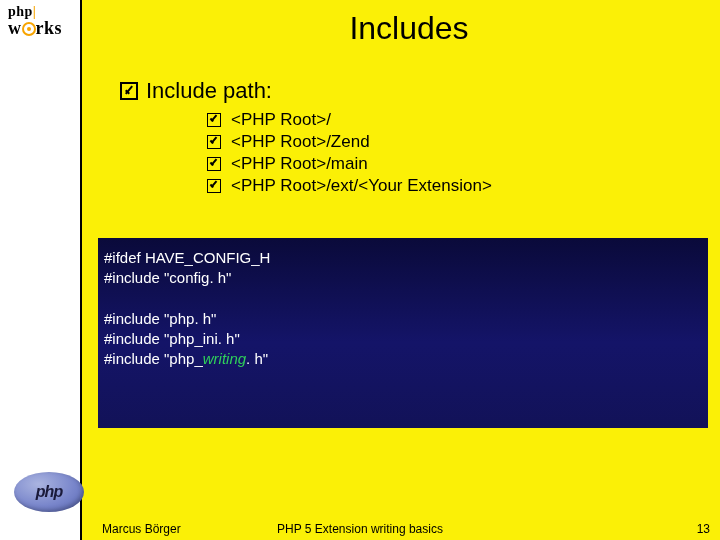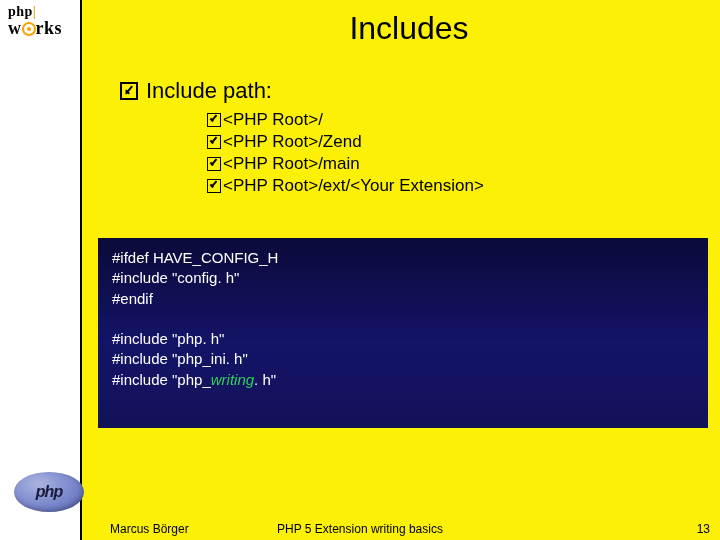--- a/index.html
+++ b/index.html
@@ -132,53 +132,53 @@
   .check.small::after { left:2px; top:5px; width:4px; height:1.5px; }
   .check.small::before { left:5px; top:0px; width:1.5px; height:8px; }
   .heading-text {
     font-size: 22px;
     color: #000;
   }
   .sublist {
     margin-left: 40px;
     margin-top: 6px;
   }
-  .sublist .bullet-row { margin-bottom: 2px; gap: 2px; padding-left: 47px; }
+  .sublist .bullet-row { margin-bottom: 2px; gap: 10px; padding-left: 47px; }
   .sub-text {
     font-size: 17px;
     color: #000;
   }
   .code-block {
     position: absolute;
     left: 98px;
     top: 238px;
     width: 610px;
     height: 190px;
     background: linear-gradient(180deg, #0a0a3a 0%, #141468 55%, #121258 100%);
     color: #fff;
     font-family: Verdana, Geneva, sans-serif;
     font-size: 15px;
-    padding: 10px 14px;
+    padding: 10px 6px;
     line-height: 1.35;
   }
   .code-block .kw { color: #fff; }
   .code-block .macro { color: #fff; }
   .code-block .inc { color: #2fd05a; font-style: italic; }
   .footer {
     position: absolute;
     left: 0; right: 0;
     bottom: 4px;
     display: flex;
     align-items: center;
     font-size: 12px;
     color: #000;
   }
   .footer .author {
     position: absolute;
-    left: 110px;
+    left: 102px;
   }
   .footer .ftitle {
     width: 100%;
     text-align: center;
   }
   .footer .pagenum {
     position: absolute;
     right: 10px;
   }
 </style>
@@ -222,21 +222,20 @@
       <div class="bullet-row">
         <span class="check small"></span>
         <span class="sub-text">&lt;PHP Root&gt;/ext/&lt;Your Extension&gt;</span>
       </div>
     </div>
   </div>
 
   <div class="code-block">
     <div><span class="kw">#ifdef </span><span class="macro">HAVE_CONFIG_H</span></div>
     <div>#include "config. h"</div>
-    <div>#endif</div>
     <div>&nbsp;</div>
     <div>#include "php. h"</div>
     <div>#include "php_ini. h"</div>
     <div><span>#include "php_</span><span class="inc">writing</span><span>. h"</span></div>
   </div>
 
   <div class="footer">
     <span class="author">Marcus Börger</span>
     <span class="ftitle">PHP 5 Extension writing basics</span>
     <span class="pagenum">13</span>

